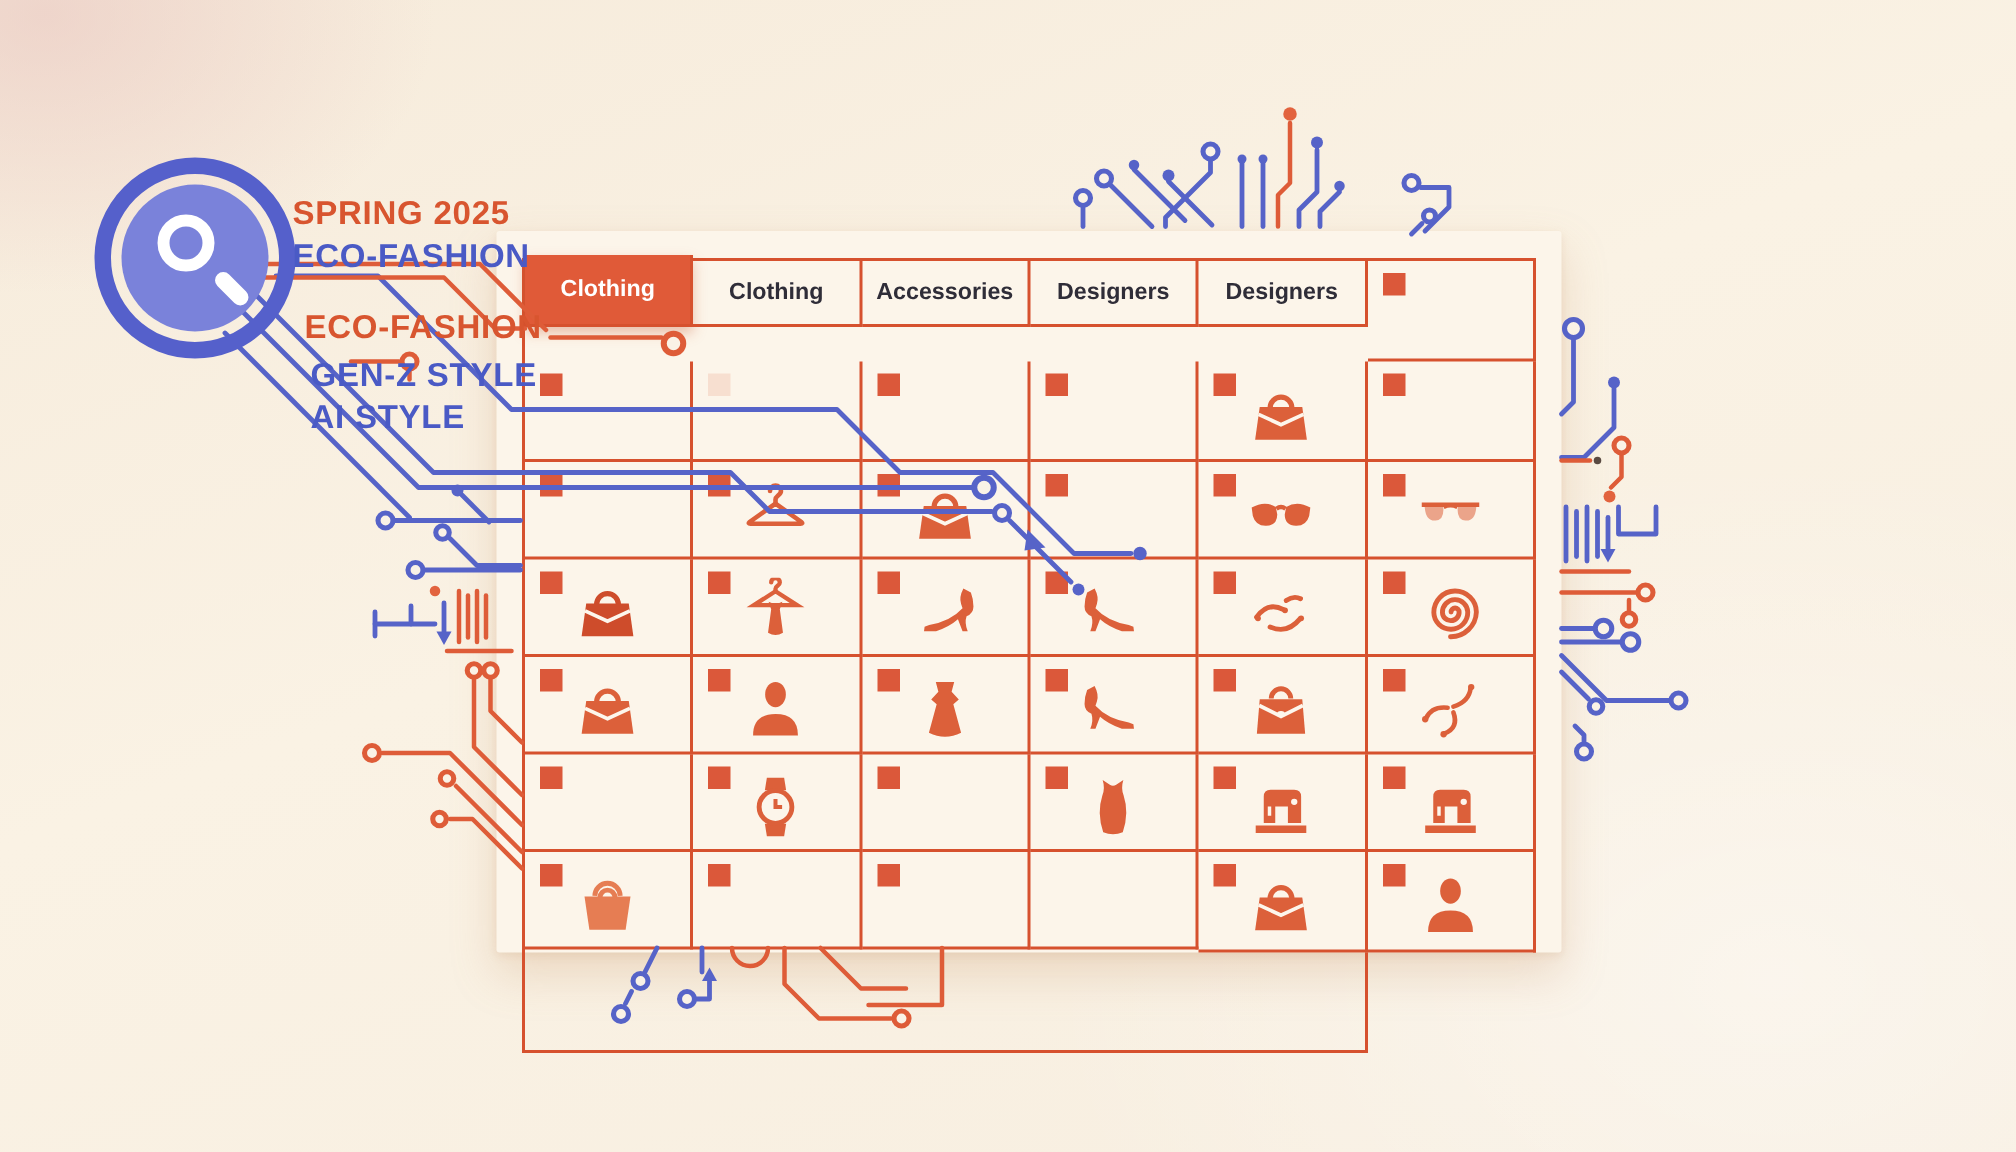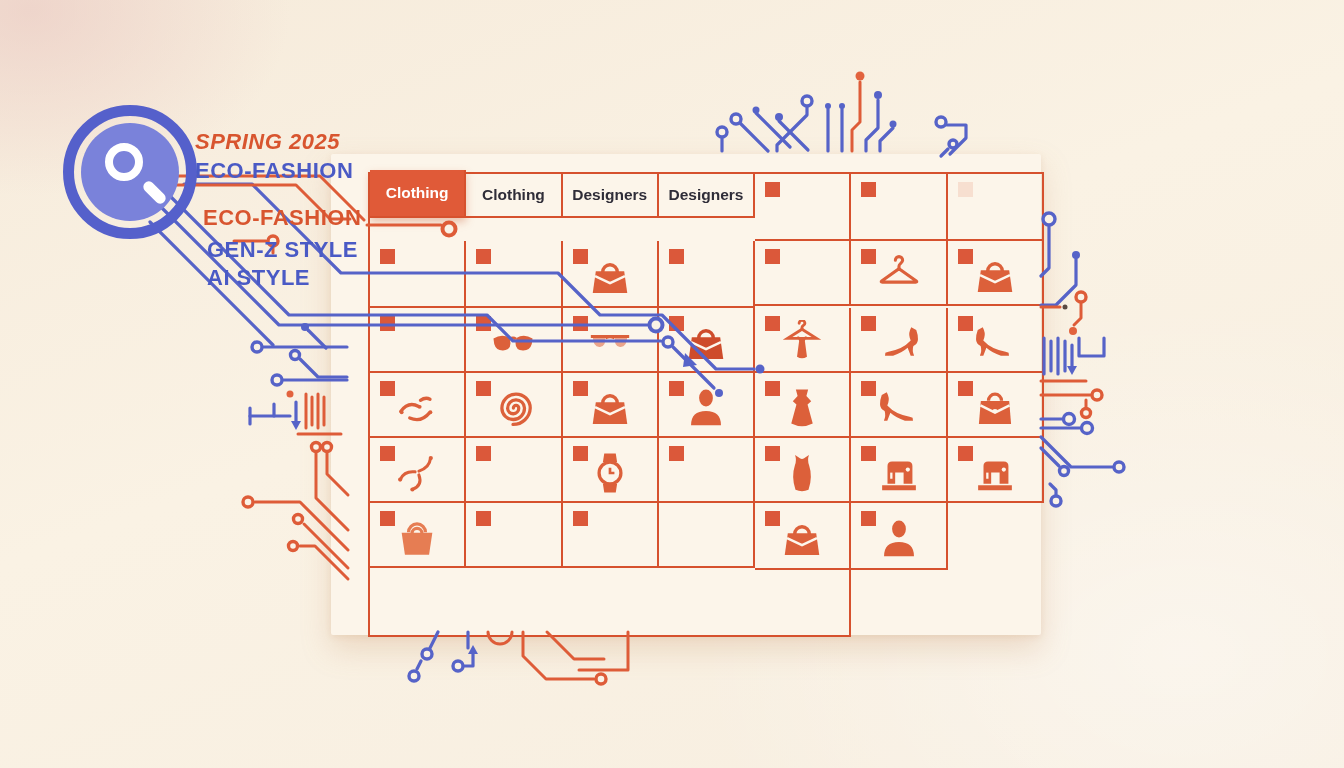--- a/index.html
+++ b/index.html
@@ -11,22 +11,22 @@
       radial-gradient(700px 500px at 88% 85%, rgba(255,255,255,.4), rgba(255,255,255,0) 70%),
       linear-gradient(160deg,#f6ebdb 0%,#faf2e4 45%,#f7eee0 100%);
   }
   .panel{
     position:absolute;left:331px;top:154px;width:710px;height:481px;
     background:#fcf5ea;border-radius:2px;z-index:2;
     box-shadow:0 14px 30px rgba(196,142,96,.26),0 2px 6px rgba(196,142,96,.15);
   }
   #trend-table{
     position:absolute;left:348px;top:172px;width:674px;z-index:3;
-    display:grid;grid-template-columns:repeat(7,1fr);
-    border-left:2px solid #d6512e;border-top:2px solid #d6512e;margin-left:20px;
+    display:grid;grid-template-columns:repeat(6,1fr);
+    border-left:2px solid #d6512e;border-top:2px solid #d6512e;
   }
   .th{
     height:44px;display:flex;align-items:center;justify-content:center;
     font-size:15.5px;font-weight:700;color:#2f2d38;
     border-right:2px solid #d6512e;border-bottom:2px solid #d6512e;
     box-sizing:border-box;white-space:nowrap;
   }
   .th.sel{
     background:#e05a38;color:#fff;height:48px;margin-top:-4px;
     box-shadow:0 4px 8px rgba(200,90,50,.35);
@@ -152,20 +152,21 @@
       <path d="M4 9.2 h16 l-1.7 11.6 H5.7 z" fill="currentColor"></path>
     </symbol>
   </defs>
 </svg>
 
 <div class="panel"></div>
 
 <div id="trend-table">
     <div class="th sel">Clothing</div>
     <div class="th">Clothing</div>
+    <div class="th">Accessories</div>
     <div class="th">Designers</div>
     <div class="th">Designers</div>
     <div class="td" style="height: 67px;">
       <span class="marker"></span>
     </div>
     <div class="td" style="height: 67px;">
       <span class="marker"></span>
     </div>
     <div class="td" style="height: 67px;">
       <span class="marker faint"></span>
@@ -490,18 +491,18 @@
 </svg>
 
 <div class="badge">
   <div class="badge-inner">
     <div class="mag-ring"></div>
     <div class="mag-handle"></div>
   </div>
 </div>
 
 <div id="search-terms">
-    <div class="qlabel orange" style="left: 195px; top: 129px; font-style: italic;">SPRING 2025</div>
+    <div class="qlabel orange" style="left: 195px; top: 129px;">SPRING 2025</div>
     <div class="qlabel blue" style="left: 195px; top: 158px;">ECO-FASHION</div>
     <div class="qlabel orange" style="left: 203px; top: 205px;">ECO-FASHION</div>
     <div class="qlabel blue" style="left: 207px; top: 237px;">GEN-Z STYLE</div>
     <div class="qlabel blue" style="left: 207px; top: 265px;">AI STYLE</div>
   </div>
 
 </body></html>

